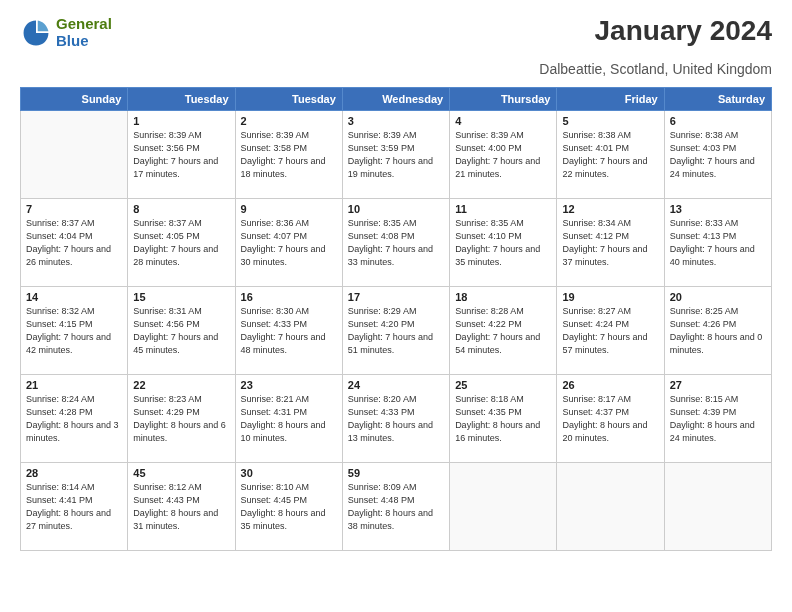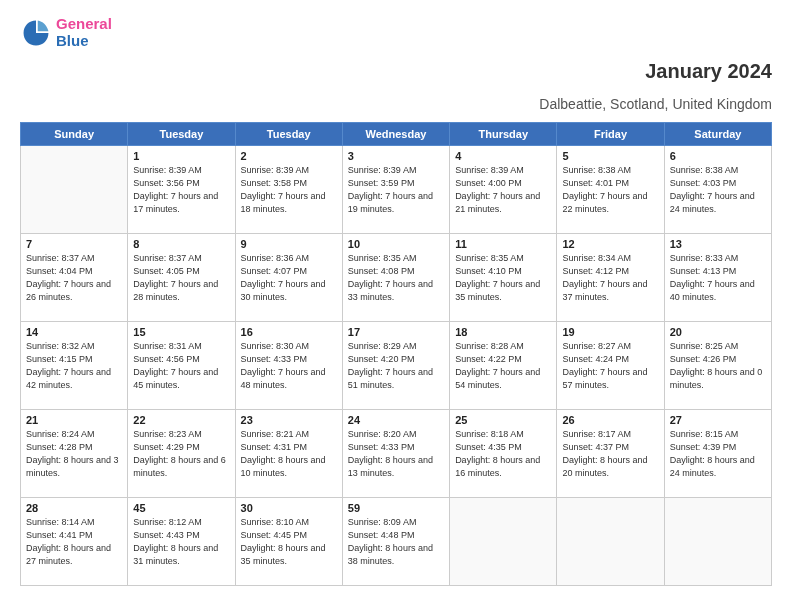--- a/index.html
+++ b/index.html
@@ -24,51 +24,50 @@
     .logo {
       display: flex;
       align-items: center;
       gap: 4px;
     }
     .logo-text {
       font-size: 15px;
       font-weight: bold;
       line-height: 1.1;
     }
-    .logo-text .general { color: #ec4899; }
+    .logo-text .general { color: #4d7c0f; }
     .logo-text .blue { color: #2a6db5; }
     .logo-icon {
       width: 32px;
       height: 32px;
     }
     .title-block {
       text-align: right;
     }
     .month-year {
-      font-size: 20px;
+      font-size: 28px;
       font-weight: bold;
       color: #333;
       line-height: 1.1;
-      margin-top: 44px;
     }
     .location {
       font-size: 14px;
       color: #555;
       margin-top: 14px;
     }
     .calendar {
       width: 100%;
       border-collapse: collapse;
       border: 1px solid #ccc;
       font-size: 9.5px;
     }
     .calendar th {
       background-color: #3a6fba;
       color: #fff;
-      text-align: center;
+      text-align: right;
       padding: 5px 6px;
       font-size: 11px;
       font-weight: bold;
       border: 1px solid #5589cc;
     }
     .calendar td {
       border: 1px solid #ccc;
       vertical-align: top;
       padding: 4px 5px;
       width: calc(100% / 7);

